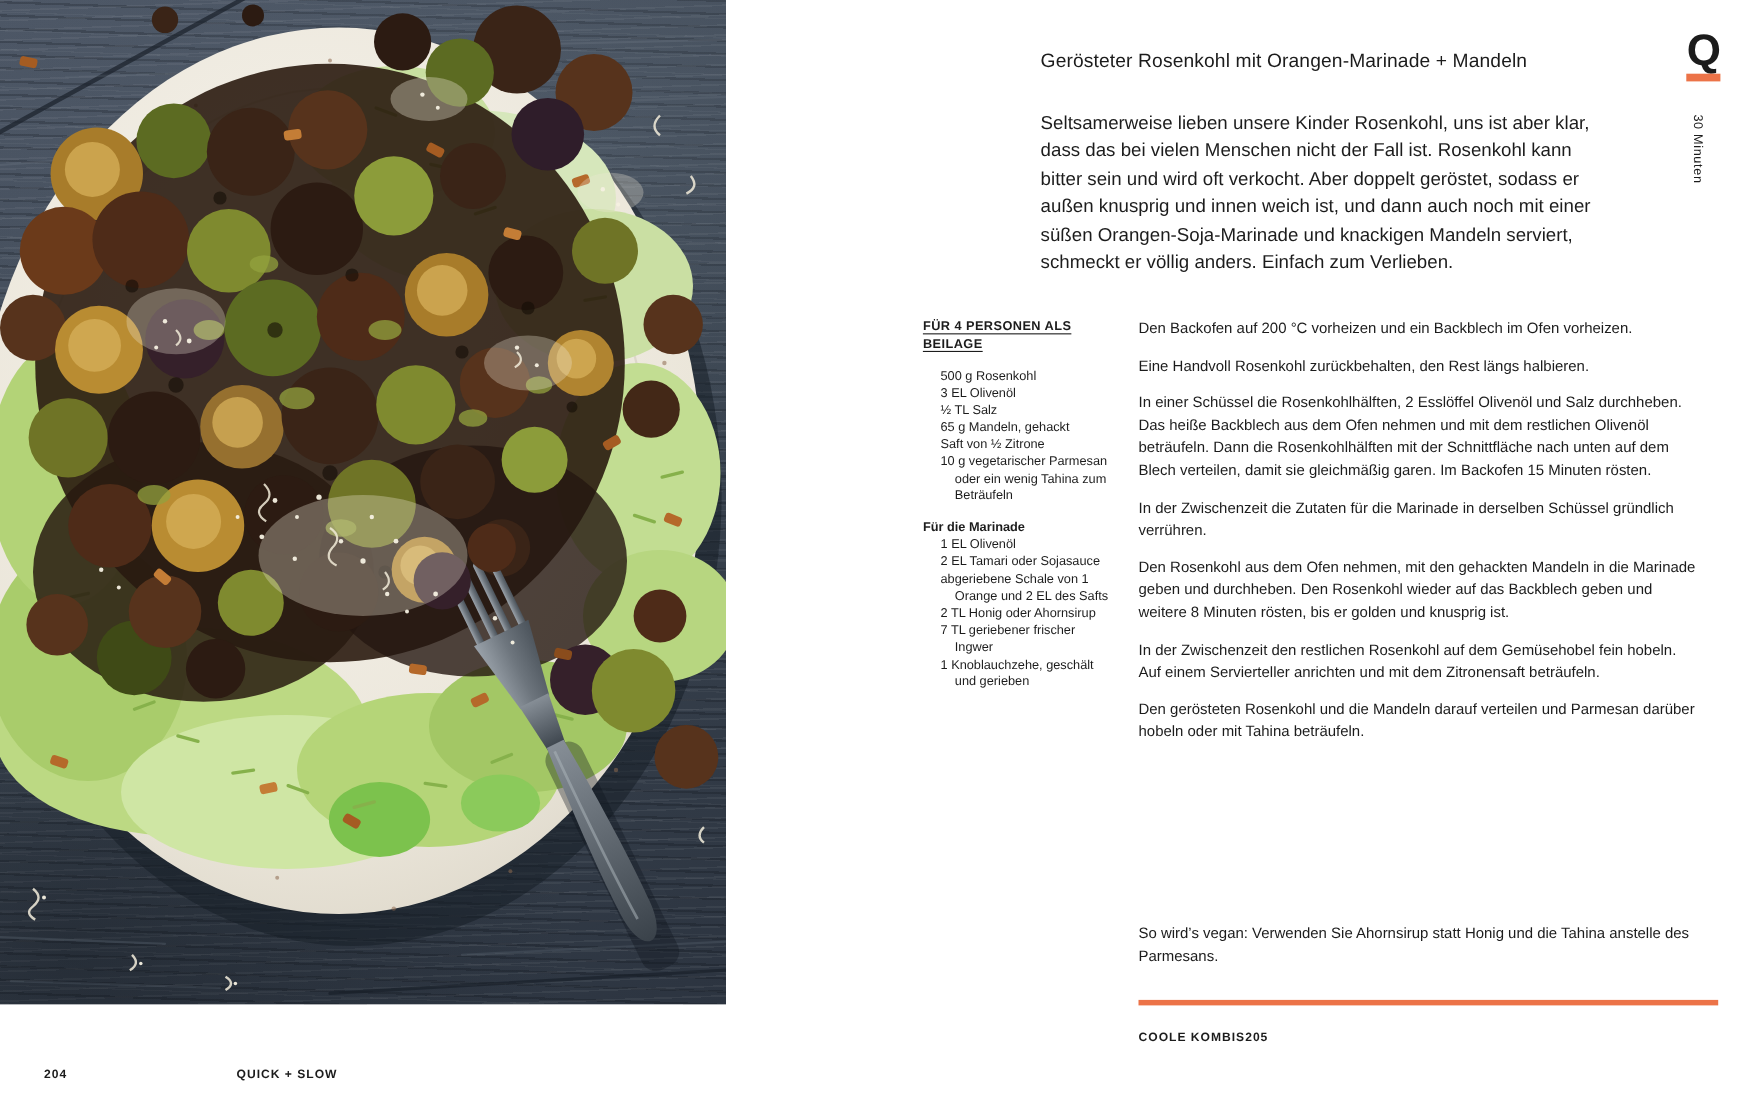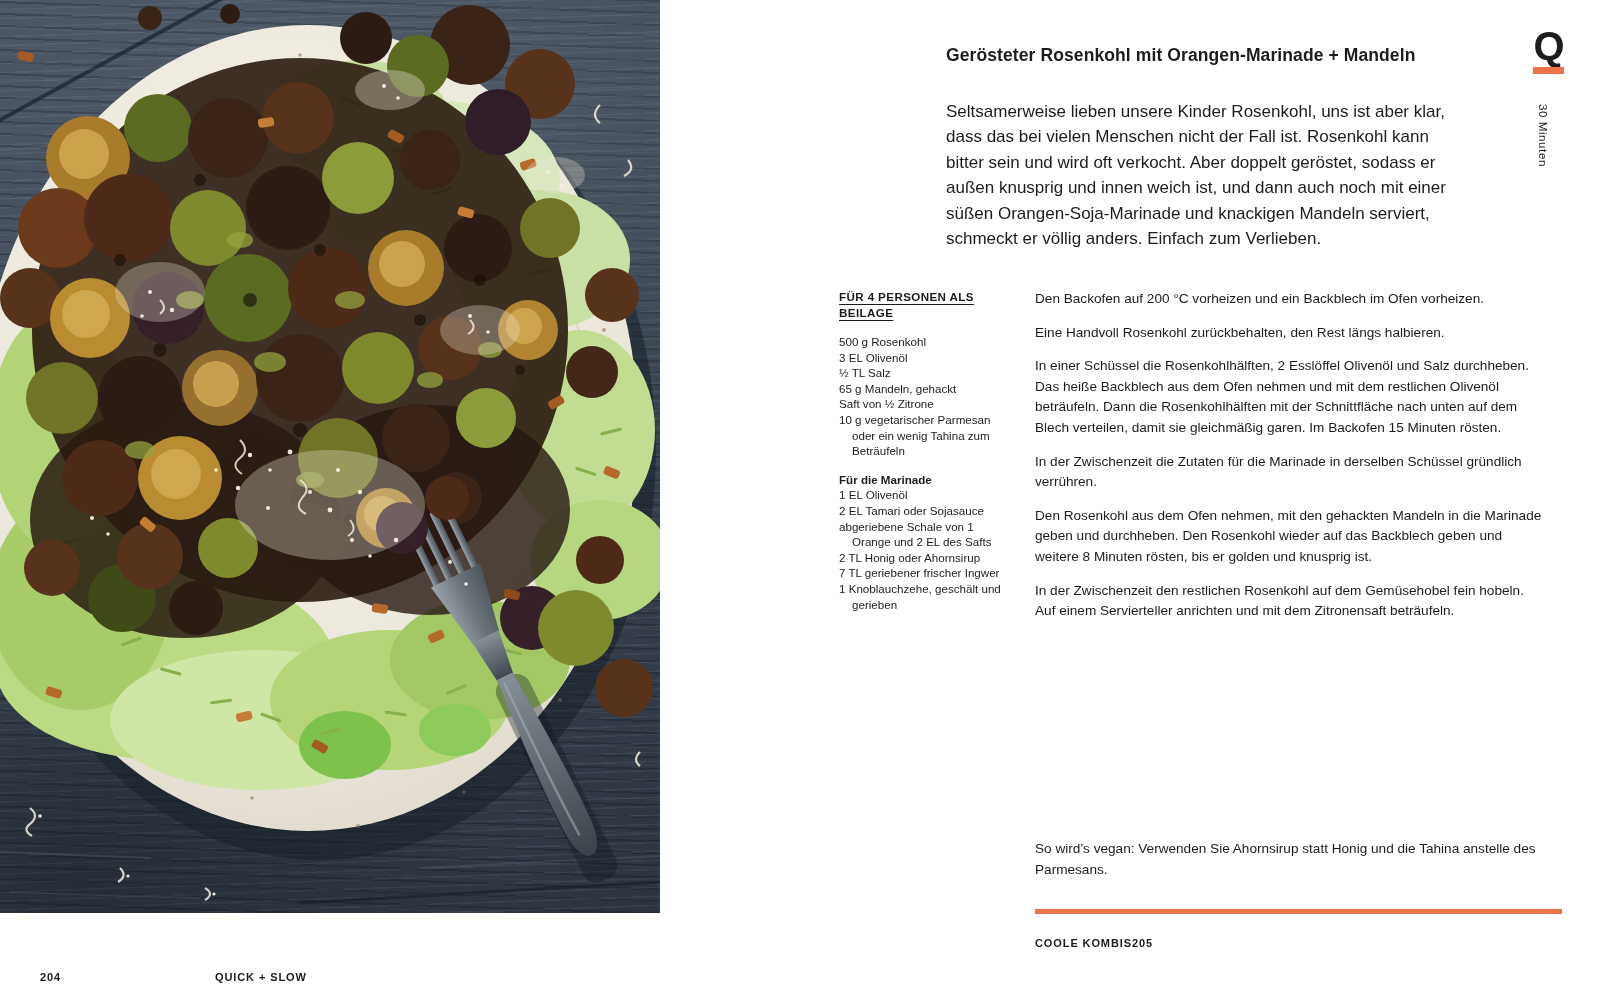--- a/index.html
+++ b/index.html
@@ -13,30 +13,30 @@
       repeating-linear-gradient(178deg, rgba(255,255,255,.055) 0 1.5px, transparent 1.5px 9px),
       repeating-linear-gradient(182deg, rgba(8,12,18,.22) 0 2px, transparent 2px 12px),
       repeating-linear-gradient(2deg, rgba(255,255,255,.04) 0 1px, transparent 1px 17px),
       linear-gradient(150deg,#4d5766 0%,#3a4450 55%,#2c3440 100%);}
   .photo svg{display:block;}
   
   .pfoot{font-size:11px;font-weight:700;letter-spacing:.9px;margin-top:34px;}
   .foot-204{left:40px;top:937px;}
   .foot-qs{left:215px;top:937px;}
   
-  .title{left:946px;top:45px;width:600px;font-size:17.5px;font-weight:700;letter-spacing:.1px;}
+  .title{left:946px;top:45px;width:600px;font-size:17.5px;font-weight:400;letter-spacing:.1px;}
   .chapletter{left:1528px;top:26px;width:42px;text-align:center;font-size:40px;font-weight:700;line-height:1;}
   .chapbar{left:1533px;top:67px;width:31px;height:7px;}
   .time{left:1537px;top:104px;writing-mode:vertical-rl;font-size:11.5px;letter-spacing:.6px;}
   .intro{left:946px;top:99px;width:516px;font-size:17px;line-height:25.4px;}
   .ingcol{left:839px;top:289px;width:174px;font-size:11.6px;line-height:15.6px;}
   .inghead{font-weight:700;letter-spacing:.4px;text-decoration:underline;text-underline-offset:3px;
     margin-bottom:13px;line-height:16px;}
   .subhead{font-weight:700;margin-top:13px;}
-  .hang{padding-left:13px;text-indent:-13px;}
+  .hang{padding-left:13px;text-indent:-13px;margin-left:16px;}
   .stepcol{left:1035px;top:289px;width:512px;font-size:13.6px;line-height:20.6px;}
   .step{margin:0 0 13px 0;}
   .vegan{left:1035px;top:839px;width:512px;font-size:13.6px;line-height:20.6px;}
   .vegan b{font-weight:400;}
   .rule{left:1035px;top:909px;width:527px;height:5px;}
   .rfoot{left:1035px;top:937px;width:527px;display:flex;
     font-size:11px;font-weight:700;letter-spacing:.9px;}
 </style>
 </head>
 <body>
@@ -345,20 +345,21 @@
   <div class="hang">1 Knoblauchzehe, geschält und gerieben</div>
 </div>
 
 <div class="abs stepcol">
   <p class="step">Den Backofen auf 200 °C vorheizen und ein Backblech im Ofen vorheizen.</p>
   <p class="step">Eine Handvoll Rosenkohl zurückbehalten, den Rest längs halbieren.</p>
   <p class="step">In einer Schüssel die Rosenkohlhälften, 2 Esslöffel Olivenöl und Salz durchheben. Das heiße Backblech aus dem Ofen nehmen und mit dem restlichen Olivenöl beträufeln. Dann die Rosenkohlhälften mit der Schnittfläche nach unten auf dem Blech verteilen, damit sie gleichmäßig garen. Im Backofen 15 Minuten rösten.</p>
   <p class="step">In der Zwischenzeit die Zutaten für die Marinade in derselben Schüssel gründlich verrühren.</p>
   <p class="step">Den Rosenkohl aus dem Ofen nehmen, mit den gehackten Mandeln in die Marinade geben und durchheben. Den Rosenkohl wieder auf das Backblech geben und weitere 8 Minuten rösten, bis er golden und knusprig ist.</p>
   <p class="step">In der Zwischenzeit den restlichen Rosenkohl auf dem Gemüsehobel fein hobeln. Auf einem Servierteller anrichten und mit dem Zitronensaft beträufeln.</p>
+  <p class="step">Den gerösteten Rosenkohl und die Mandeln darauf verteilen und Parmesan darüber hobeln oder mit Tahina beträufeln.</p>
 </div>
 
 <div class="abs vegan"><b>So wird’s vegan:</b><span> Verwenden Sie Ahornsirup statt Honig und die Tahina anstelle des Parmesans.</span></div>
 
 <div class="abs rule" style="background: rgb(236, 115, 72);"></div>
 <div class="abs rfoot">
   <span>COOLE KOMBIS</span>
   <span>205</span>
 </div>
 

